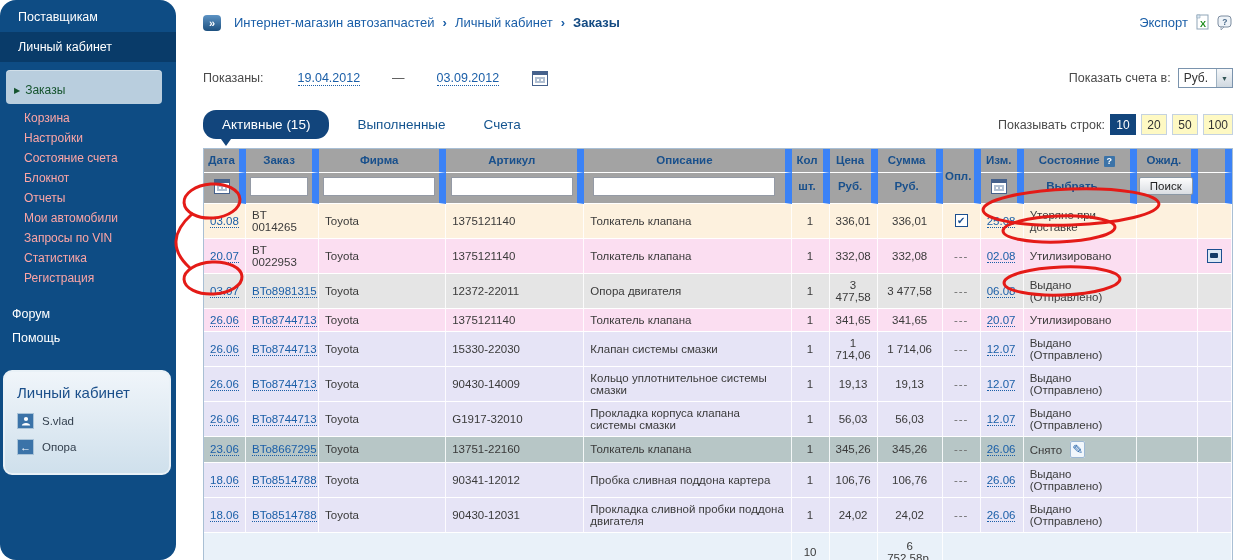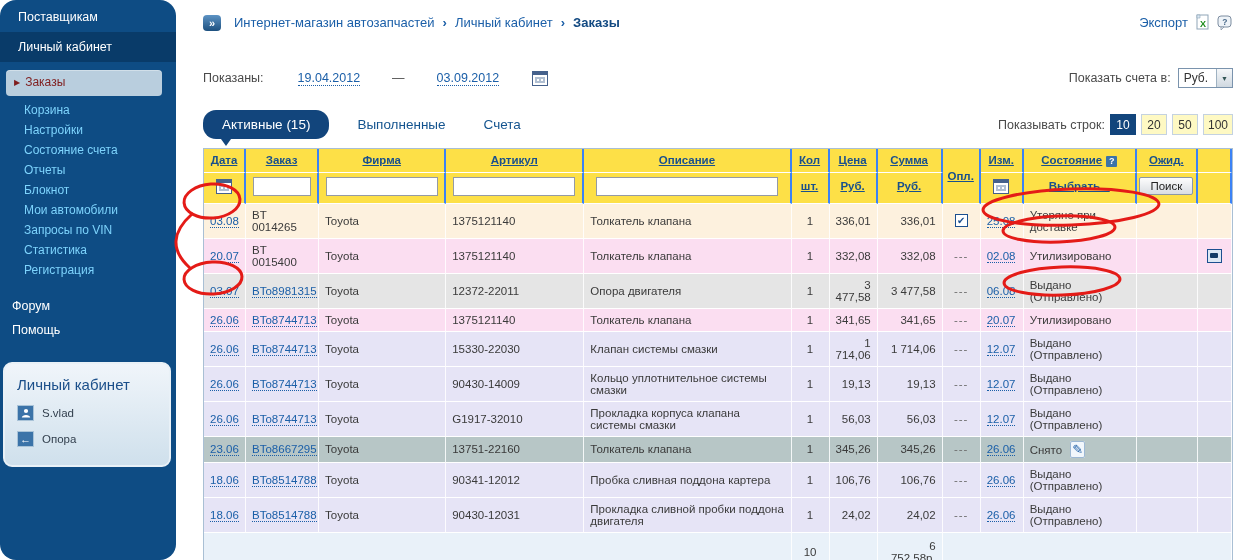--- a/index.html
+++ b/index.html
@@ -8,24 +8,24 @@
     font-family: "Liberation Sans", sans-serif;
     background:#fff; color:#3a3a3a; overflow:hidden; position:relative;
   }
   .app { display:flex; width:1245px; height:560px; position:relative; }
 
   
   .sidebar { width:176px; min-width:176px; height:560px; background:#0e4c84; font-size:12px;border-radius:16px; }
   .side-provider { color:#fff; font-size:12.5px; padding:10px 10px 8px 18px; cursor:pointer; }
   .side-header { background:#093b69; color:#fff; font-size:12.5px; padding:8px 10px 8px 18px; }
   .side-menu { margin-top:8px; }
-  .menu-item { color:#7dd3fc; line-height:20px; padding:0 8px 0 24px; cursor:pointer; white-space:nowrap; }
+  .menu-item { color:#fca5a5; line-height:20px; padding:0 8px 0 24px; cursor:pointer; white-space:nowrap; }
   .menu-item.active {
-    background:#b9cede; color:#7f1d1d; border-radius:4px; margin:2px 14px 4px 6px;
-    padding:2px 6px 2px 8px; box-shadow:0 1px 0 rgba(255,255,255,.35) inset;
+    background:#b9cede; color:#14532d; border-radius:4px; margin:2px 14px 4px 6px;
+    padding:10px 6px 2px 8px; box-shadow:0 1px 0 rgba(255,255,255,.35) inset;
   }
   .menu-item.active .tri { font-size:8px; margin-right:5px; position:relative; top:-1px; }
   .side-sections { margin-top:14px; }
   .section-item { color:#fff; font-size:12.5px; line-height:24px; padding-left:12px; cursor:pointer; }
   .user-panel {
     margin:20px 5px 0 3px; background:linear-gradient(#f0f5fa,#cfe0ec);
     border:2px solid #e9f1f7; border-radius:9px; padding:12px 10px 18px 12px; color:#1b4f8a;
   }
   .user-panel .up-title { font-size:15px; margin-bottom:12px; }
   .up-row { display:flex; align-items:center; gap:8px; margin-top:10px; color:#33404e; font-size:11.5px; cursor:pointer; }
@@ -61,27 +61,27 @@
     border:5px solid transparent; border-top:7px solid #12457c; border-bottom:0; }
   .tabs-right { margin-left:auto; display:flex; align-items:center; font-size:12.5px; color:#4a4a4a; }
   .rpp-btn { min-width:26px; height:21px; display:inline-flex; align-items:center; justify-content:center;
     background:#fef9c3; border:1px solid #c4d2e0; color:#333; font-size:12px; cursor:pointer; padding:0 4px; }
   .rpp-btn.sel { background:#12457c; border-color:#12457c; color:#fff; }
   .tabs-right .rpp-label { margin-right:5px; }
 
   
   table.orders { width:1030px; margin-top:9px; border-collapse:separate; border-spacing:0;
     border:1px solid #a9bfd4; table-layout:fixed; font-size:11.5px; }
-  .orders th { background:#fde047; color:#19508c; font-weight:bold; text-align:center;
-    border-right:2px solid #3b82f6; border-bottom:1px solid #fff; padding:5px 2px; font-size:11.5px;text-decoration:underline; }
+  .orders th { background:#a3a3a3; color:#19508c; font-weight:bold; text-align:center;
+    border-right:7px solid #3b82f6; border-bottom:1px solid #fff; padding:5px 2px; font-size:11.5px; }
   .orders .filter-row th { padding:4px 2px 7px; }
   .orders td { padding:5px 6px; border-right:1px solid rgba(255,255,255,.85); border-bottom:1px solid #fff;
     vertical-align:middle; color:#3a3a3a; }
   .orders input[type=text] { height:19px; border:1px solid #949aa5; background:#fff; width:92%; }
-  .c { text-align:center; } .r { text-align:right; }
+  .c { text-align:center; } .r { text-align:center; }
   .lnk { color:#1b5fa8; border-bottom:1px dotted #1b5fa8; cursor:pointer; white-space:nowrap; }
   .bg-cream td { background:#fdf1de; } .bg-pink td { background:#fbdef1; }
   .bg-blue td { background:#e5e5e5; } .bg-lavender td { background:#e6e4f6; }
   .bg-gray td { background:#b7c6c6; }
   .totals td { background:#e9f1f9; padding:7px 6px; }
   .dash-val { color:#6d6d6d; letter-spacing:1px; }
   .cb { display:inline-flex; width:13px; height:13px; background:#fff; border:1px solid #1b4f8f;
     color:#1b4f8f; font-size:10px; line-height:1; align-items:center; justify-content:center; cursor:pointer; }
   .cal-icon { display:inline-block; width:16px; height:15px; background:#fff; border:1px solid #45618c;
     position:relative; cursor:pointer; vertical-align:middle; }
@@ -109,22 +109,22 @@
 <div class="app">
 
   <aside class="sidebar">
     <div class="side-provider">Поставщикам</div>
     <div class="side-header">Личный кабинет</div>
     <nav class="side-menu">
         <div class="menu-item active"><span class="tri">▶</span>Заказы</div>
         <div class="menu-item">Корзина</div>
         <div class="menu-item">Настройки</div>
         <div class="menu-item">Состояние счета</div>
+        <div class="menu-item">Блокнот</div>
         <div class="menu-item">Отчеты</div>
-        <div class="menu-item">Блокнот</div>
         <div class="menu-item">Мои автомобили</div>
         <div class="menu-item">Запросы по VIN</div>
         <div class="menu-item">Статистика</div>
         <div class="menu-item">Регистрация</div>
       </nav>
     <nav class="side-sections">
         <div class="section-item">Форум</div>
         <div class="section-item">Помощь</div>
       </nav>
     <div class="user-panel">
@@ -265,21 +265,21 @@
     <td class="r">336,01</td>
     <td class="r">336,01</td>
     <td class="c"><span class="cb">✔</span></td>
     <td><span class="lnk">25.08</span></td>
     <td>Утеряно при доставке</td>
     <td></td>
     <td class="c"></td>
   </tr>
           <tr class="bg-pink">
     <td><span class="lnk">20.07</span></td>
-    <td>BT 0015400</td>
+    <td>BT 0022953</td>
     <td>Toyota</td>
     <td>1375121140</td>
     <td>Толкатель клапана</td>
     <td class="c">1</td>
     <td class="r">332,08</td>
     <td class="r">332,08</td>
     <td class="c"><span class="dash-val">---</span></td>
     <td><span class="lnk">02.08</span></td>
     <td>Утилизировано</td>
     <td></td>

